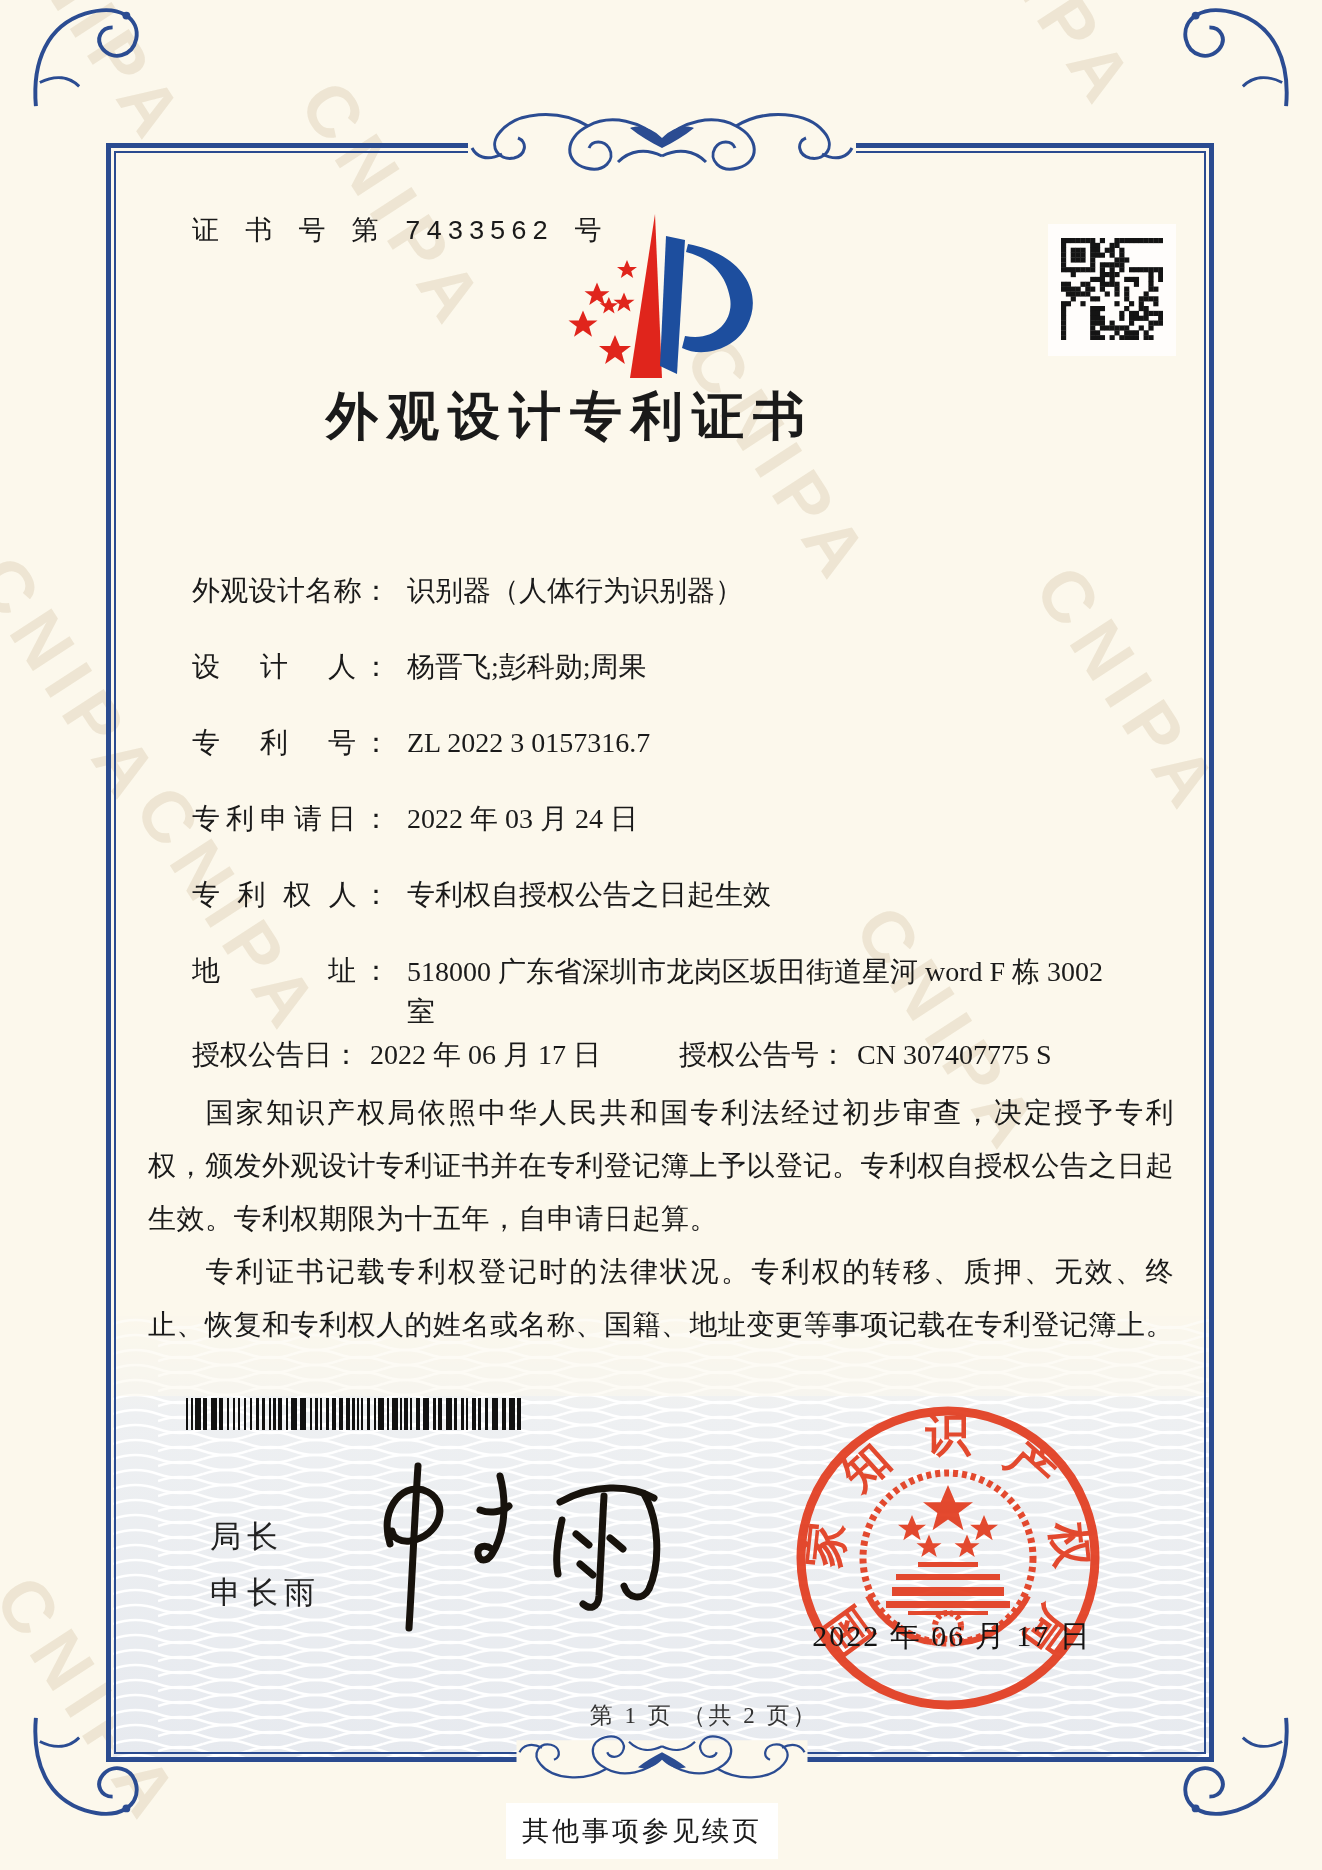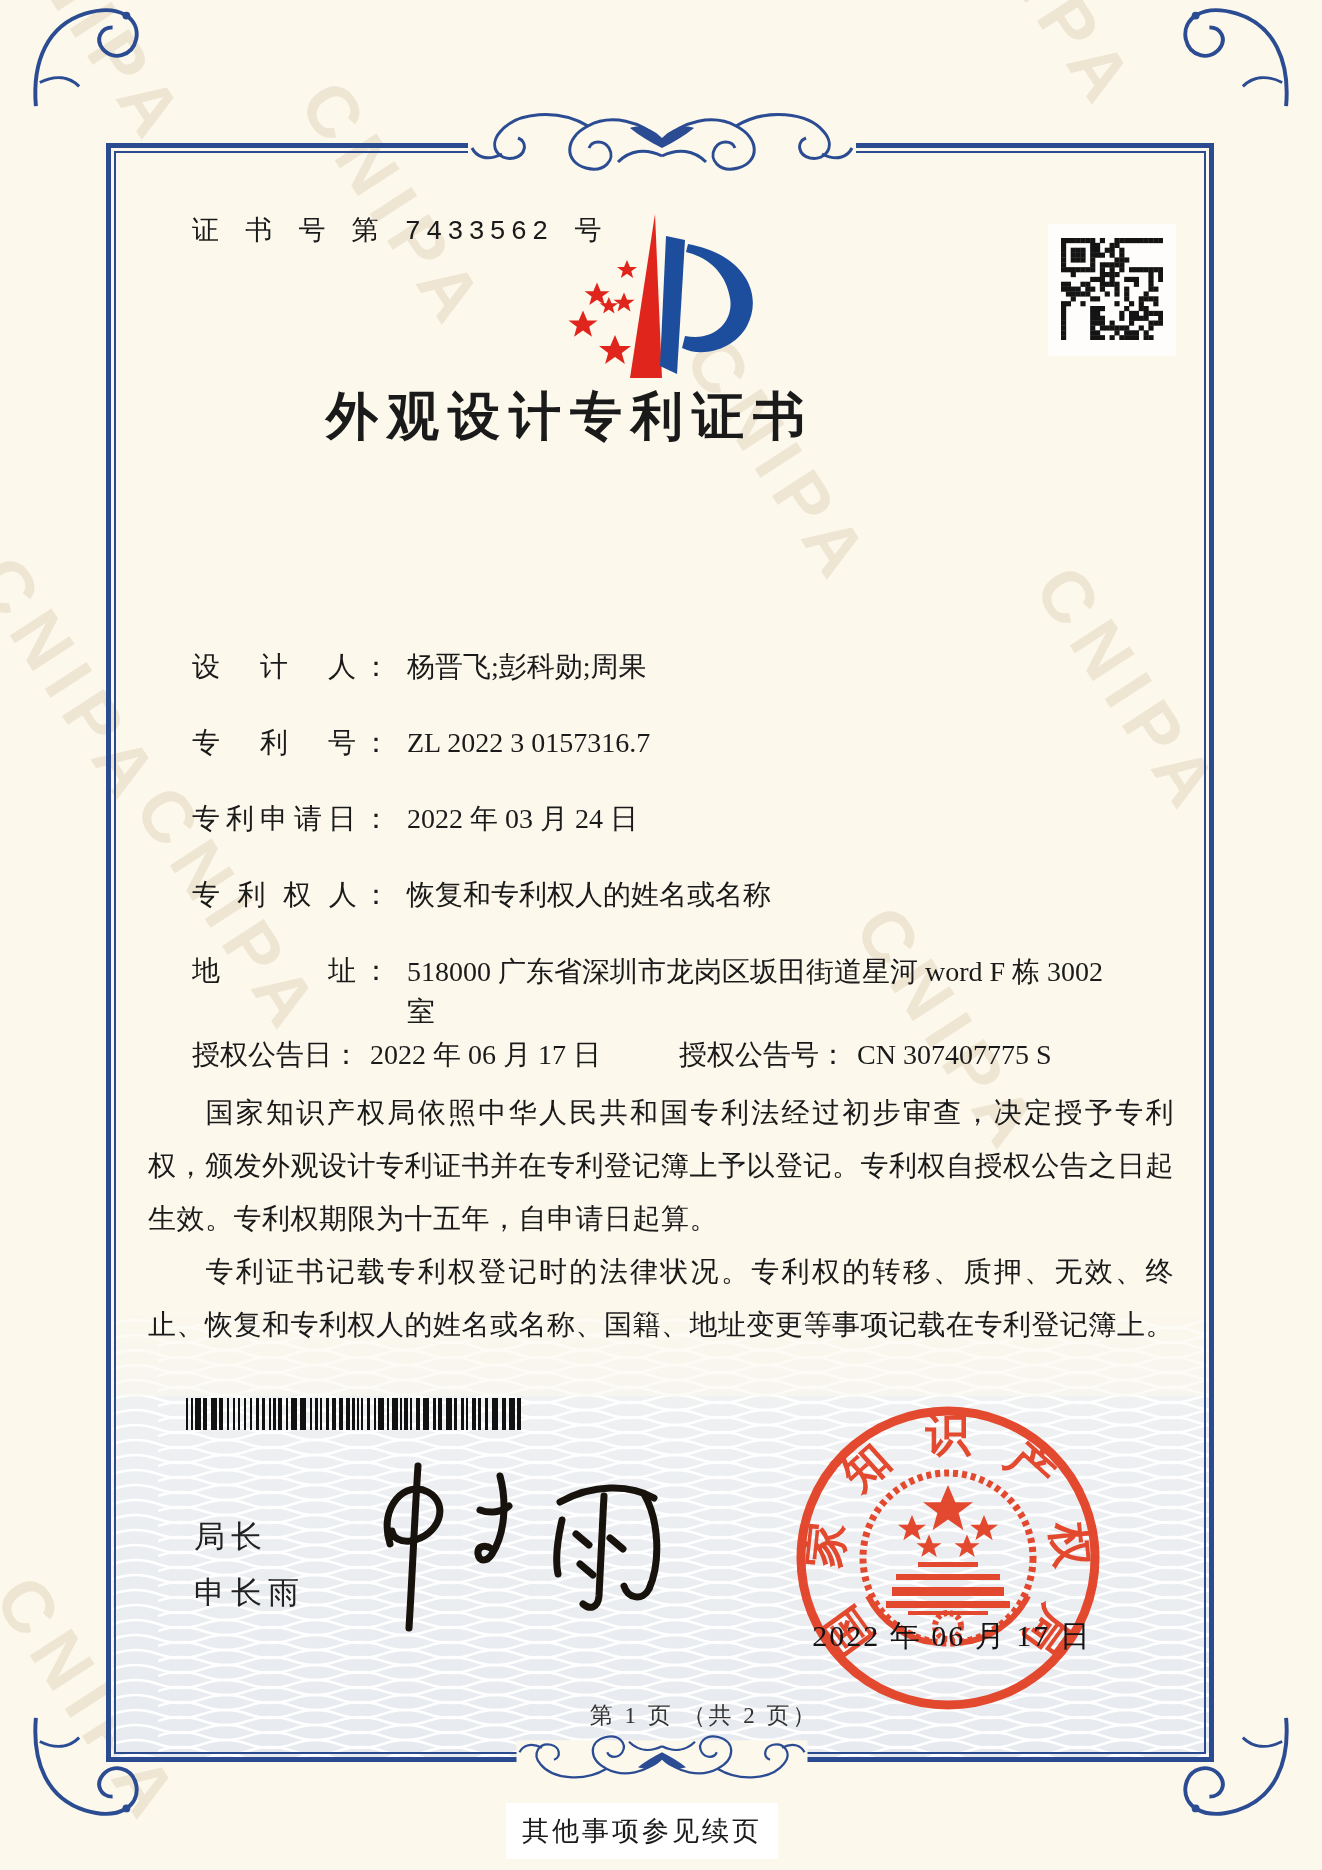--- a/index.html
+++ b/index.html
@@ -26,21 +26,21 @@
   .fvalue.addr{display:inline-block;width:770px;white-space:pre-line;vertical-align:top;line-height:40px;}
   .gap2{display:inline-block;width:78px;}
   
   .bodytxt{position:absolute;left:148px;top:1086px;width:1026px;font-size:28px;line-height:53px;
            text-align:justify;}
   .bodytxt p{margin:0;text-indent:2.05em;letter-spacing:0.5px;}
   
   .waveband{position:absolute;left:113px;top:1316px;width:1096px;height:442px;overflow:hidden;}
   
   .barcode{position:absolute;left:186px;top:1398px;}
-  .signer{position:absolute;left:194px;font-size:31px;letter-spacing:6px;
+  .signer{position:absolute;left:210px;font-size:31px;letter-spacing:6px;
           font-family:Liberation Serif, serif;color:#222;}
   .signature{position:absolute;left:352px;top:1448px;}
   .seal{position:absolute;left:792px;top:1402px;}
   .seal-date{position:absolute;left:812px;top:1616px;width:280px;text-align:center;font-size:30px;
              letter-spacing:2px;color:#141414;}
   .pageno{position:absolute;left:0;top:1700px;width:1322px;text-align:center;font-size:23px;
           letter-spacing:3px;color:#333;padding-left:43px;}
   .note{position:absolute;left:506px;top:1775px;background:#ffffff;padding:10px 16px;font-size:27px;
         letter-spacing:3px;margin-top:28px;}
   .orn{position:absolute;}
@@ -353,35 +353,39 @@
         <rect x="63.14285714285714" y="97.14285714285714" width="5.157142857142857" height="5.157142857142857" fill="#141414"></rect>
         <rect x="68" y="97.14285714285714" width="5.157142857142857" height="5.157142857142857" fill="#141414"></rect>
         <rect x="72.85714285714285" y="97.14285714285714" width="5.157142857142857" height="5.157142857142857" fill="#141414"></rect>
         <rect x="82.57142857142857" y="97.14285714285714" width="5.157142857142857" height="5.157142857142857" fill="#141414"></rect>
         <rect x="87.42857142857142" y="97.14285714285714" width="5.157142857142857" height="5.157142857142857" fill="#141414"></rect>
       </svg>
   </div>
 
   <div class="title">外观设计专利证书</div>
 
+  <div class="frow" style="top:572px">
+    <span class="flabel">外观设计名称：</span>
+    <span class="fvalue">识别器（人体行为识别器）</span>
+  </div>
   <div class="frow" style="top:648px">
     <span class="flabel">设　计　人：</span>
     <span class="fvalue">杨晋飞;彭科勋;周果</span>
   </div>
   <div class="frow" style="top:724px">
     <span class="flabel">专　利　号：</span>
     <span class="fvalue">ZL 2022 3 0157316.7</span>
   </div>
   <div class="frow" style="top:800px">
     <span class="flabel">专利申请日：</span>
     <span class="fvalue">2022 年 03 月 24 日</span>
   </div>
   <div class="frow" style="top:876px">
     <span class="flabel">专 利 权 人：</span>
-    <span class="fvalue">恢复和专利权人的姓名或名称</span>
+    <span class="fvalue">专利权自授权公告之日起生效</span>
   </div>
   <div class="frow" style="top:952px">
     <span class="flabel" style="vertical-align:top">地　　　址：</span>
     <span class="fvalue addr">518000 广东省深圳市龙岗区坂田街道星河 word F 栋 3002
 室</span>
   </div>
   <div class="frow" style="top:1036px">
     <span>授权公告日：</span><span class="fvalue">2022 年 06 月 17 日</span><span class="gap2"></span><span>授权公告号：</span><span class="fvalue">CN 307407775 S</span>
   </div>
 

